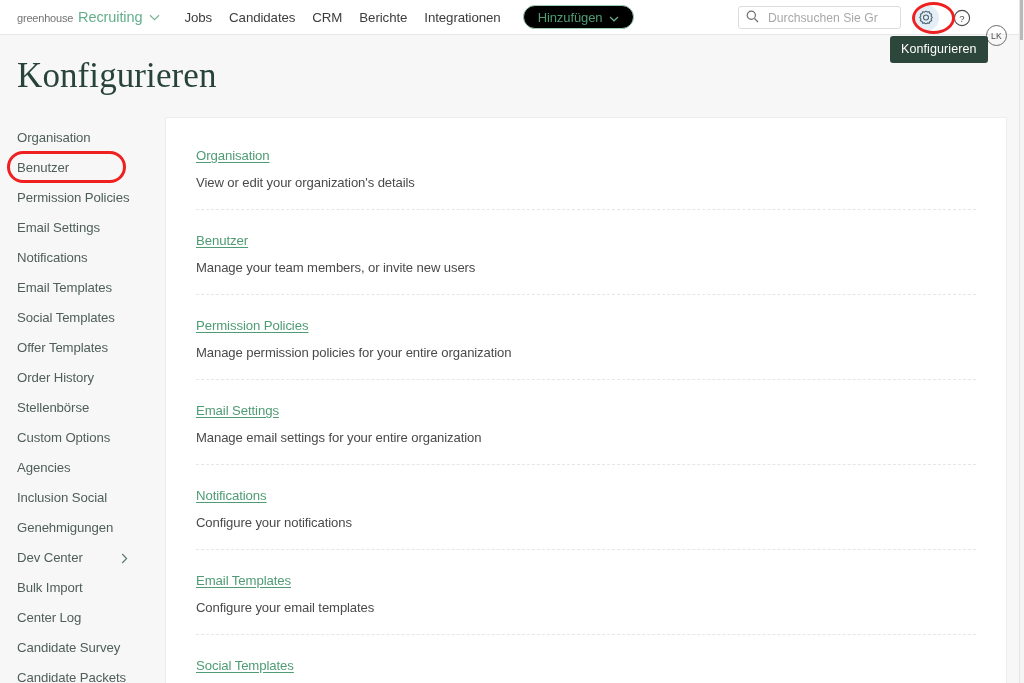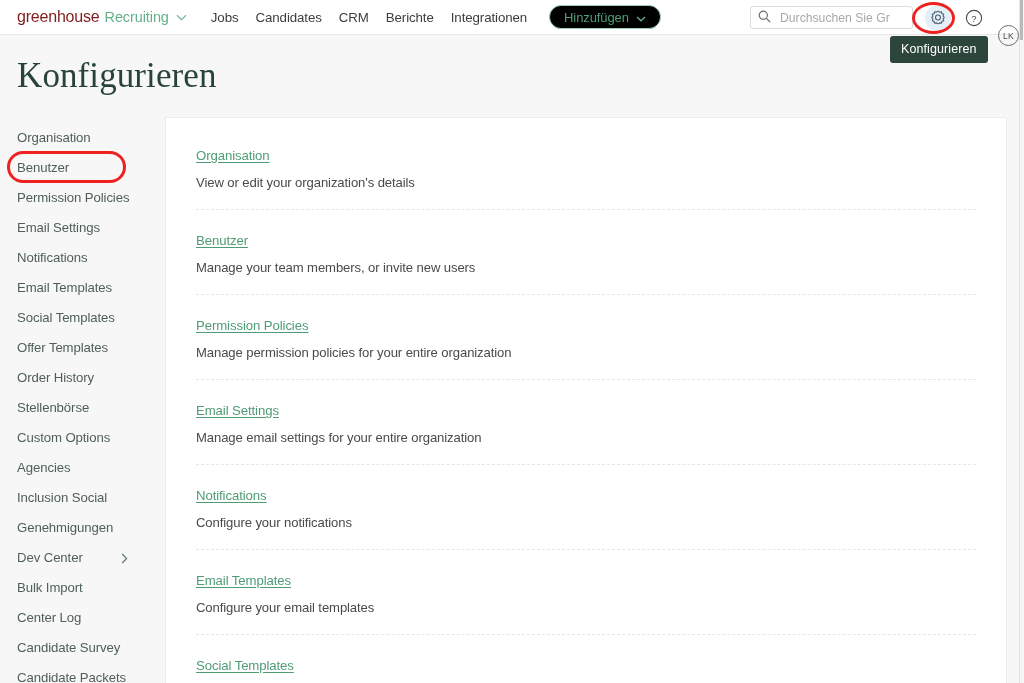--- a/index.html
+++ b/index.html
@@ -21,21 +21,21 @@
     background: #ffffff;
     border-bottom: 1px solid #e8e8e8;
     display: flex; align-items: center;
   }
   .brand {
     display: flex; align-items: baseline;
     margin-left: 17px; gap: 0px;
     cursor: pointer;
   }
   .brand-greenhouse {
-    font-size: 16px; color: #7f1d1d; letter-spacing: -0.2px;
+    font-size: 11px; color: #737373; letter-spacing: -0.2px;
   }
   .brand-recruiting {
     font-size: 14.5px; color: #64b08b; margin-left: 5px; letter-spacing: -0.1px;
   }
   .brand-chev { margin-left: 7px; position: relative; top: -1px; }
 
   .navlinks { display: flex; align-items: center; margin-left: 24px; gap: 17px; }
   .navlink {
     font-size: 13.3px; color: #3d3d3d; cursor: pointer; white-space: nowrap;
     letter-spacing: -0.1px;
@@ -47,21 +47,21 @@
     padding: 0 14px;
     border: 1px solid #9ecdb4;
     border-radius: 13px;
     background: #000000;
     display: flex; align-items: center; gap: 7px;
     cursor: pointer;
   }
   .add-btn .lbl { font-size: 13px; color: #4f9c74; letter-spacing: -0.1px; }
 
   .nav-right {
-    position: absolute; right: 0; top: 0; height: 35px;
+    position: absolute; right: 12px; top: 0; height: 35px;
     display: flex; align-items: center; gap: 0px; padding-left: 16px;
   }
   .searchbox {
     width: 163px; height: 23px;
     border: 1px solid #dcdcdc; border-radius: 3px;
     background: #fff;
     display: flex; align-items: center; padding-left: 7px; gap: 7px;
     cursor: text;
   }
   .searchbox input {

